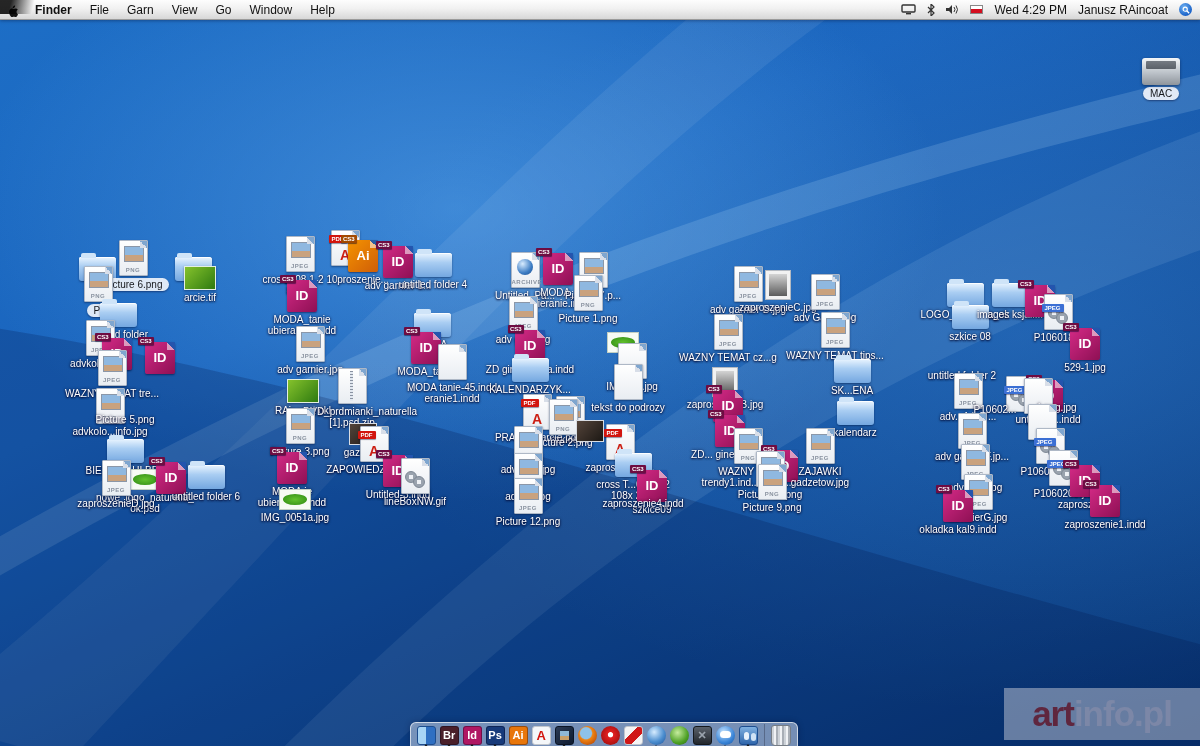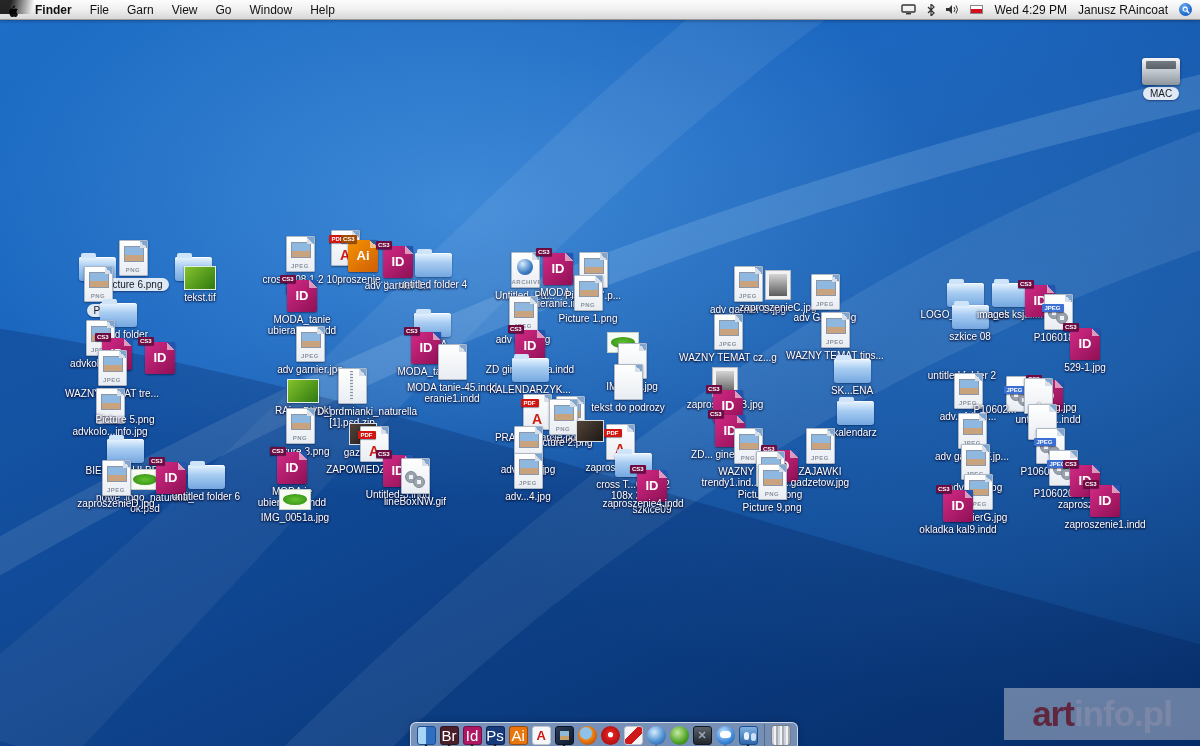--- a/index.html
+++ b/index.html
@@ -96,21 +96,21 @@
     padding:1px 7px;box-shadow:0 1px 2px rgba(0,0,40,.45);white-space:nowrap}
   
   #dock{position:absolute;bottom:0;left:50.3%;transform:translateX(-50%);z-index:30;
     display:flex;align-items:center;gap:4px;padding:3px 6px 2px 6px;height:24px;box-sizing:border-box;
     background:rgba(225,232,244,.5);border:1px solid rgba(255,255,255,.65);border-bottom:none;
     border-radius:6px 6px 0 0;box-shadow:0 0 6px rgba(0,10,40,.3)}
   .dk{width:19px;height:19px;border-radius:3px;position:relative;flex:none;box-sizing:border-box}
   .tri{position:absolute;bottom:-4px;left:50%;margin-left:-3px;width:0;height:0;
     border-left:3px solid transparent;border-right:3px solid transparent;border-bottom:4px solid #1a1a1a}
   .dk-finder{background:linear-gradient(90deg,#a8d4f5 50%,#2f6fc2 50%);border:1px solid #1d4d8f}
-  .dk-letters{display:flex;align-items:center;justify-content:center;color:#fff;font-size:15px;font-weight:normal;
+  .dk-letters{display:flex;align-items:center;justify-content:center;color:#fff;font-size:11px;font-weight:bold;
     border:1px solid rgba(0,0,20,.35)}
   .dk-acrobat{background:#f5f7f9;border:1px solid #c2c6cc;text-align:center}
   .dk-acrobat .aA{color:#d2150e;font-weight:800;font-size:13px;line-height:17px;display:block}
   .dk-preview{background:linear-gradient(135deg,#2a3a55,#0f1b30);border:1px solid #0a1426}
   .dk-preview::after{content:"";position:absolute;inset:4px;background:linear-gradient(180deg,#8fb8d8 55%,#caa06a 55%)}
   .dk-firefox{border-radius:50%;background:radial-gradient(circle at 42% 38%,#8ec2ea 0 34%,#ef8312 42%,#b84a08 85%)}
   .dk-dvd{border-radius:50%;background:radial-gradient(circle at 50% 46%,#ffffff 0 16%,#e02020 22%,#9c0c0c 90%)}
   .dk-stuffit{background:linear-gradient(135deg,#f4f4f4 38%,#d01818 38% 68%,#f4f4f4 68%);border:1px solid #c2c6cc}
   .dk-earth{border-radius:50%;background:radial-gradient(circle at 38% 32%,#d6ecff,#4d8fd0 55%,#1a4f96)}
   .dk-green{border-radius:50%;background:radial-gradient(circle at 40% 35%,#c6ec9e,#4da024 60%,#27660e)}
@@ -185,21 +185,21 @@
           <line x1="6" y1="6" x2="9" y2="9" stroke="#fff" stroke-width="1.6"></line>
         </svg>
     </span>
   </div>
 </div>
 
 <div id="desktop">
     <div class="dicon" style="left: 97px; top: 231px;"><div class="ig ig-folder"></div></div>
     <div class="dicon" style="left: 133px; top: 221px;"><div class="ig ig-page"><div class="ph"></div><span class="ft">PNG</span></div><br><span class="lbl sel">Picture 6.png</span></div>
     <div class="dicon" style="left: 193px; top: 231px;"><div class="ig ig-folder"></div></div>
-    <div class="dicon" style="left: 200px; top: 239px;"><div class="ig ig-thumb"></div><br><span class="lbl">tekst.tif</span></div>
+    <div class="dicon" style="left: 200px; top: 239px;"><div class="ig ig-thumb"></div><br><span class="lbl">arcie.tif</span></div>
     <div class="dicon" style="left: 98px; top: 247px;"><div class="ig ig-page"><div class="ph"></div><span class="ft">PNG</span></div><br><span class="lbl sel">Pi</span></div>
     <div class="dicon" style="left: 118px; top: 277px;"><div class="ig ig-folder"></div><br><span class="lbl">untitled folder</span></div>
     <div class="dicon" style="left: 100px; top: 301px;"><div class="ig ig-page"><div class="ph"></div><span class="ft">JPEG</span></div><br><span class="lbl">advkolorowy.j</span></div>
     <div class="dicon" style="left: 117px; top: 315px;"><div class="ig ig-adobe ig-indd"><span class="cs3">CS3</span>ID</div></div>
     <div class="dicon" style="left: 160px; top: 319px;"><div class="ig ig-adobe ig-indd"><span class="cs3">CS3</span>ID</div></div>
     <div class="dicon" style="left: 112px; top: 331px;"><div class="ig ig-page"><div class="ph"></div><span class="ft">JPEG</span></div><br><span class="lbl">WAZNY TEMAT tre...</span></div>
     <div class="dicon" style="left: 110px; top: 369px;"><div class="ig ig-page"><div class="ph"></div><span class="ft">PNG</span></div><br><span class="lbl">advkolo...info.jpg</span></div>
     <div class="dicon" style="left: 125px; top: 393px;"><br><span class="lbl">Picture 5.png</span></div>
     <div class="dicon" style="left: 125px; top: 413px;"><div class="ig ig-folder"></div><br><span class="lbl">BIELIZNA HI BEZ</span></div>
     <div class="dicon" style="left: 145px; top: 440px;"><div class="ig ig-thumb2"></div><br><span class="lbl">nowe_logo_naturella_ ok.psd</span></div>
@@ -235,20 +235,21 @@
     <div class="dicon" style="left: 632px; top: 324px;"><div class="ig ig-page"></div><br><span class="lbl">IMG_0...jpg</span></div>
     <div class="dicon" style="left: 628px; top: 345px;"><div class="ig ig-page"></div><br><span class="lbl">tekst do podrozy</span></div>
     <div class="dicon" style="left: 530px; top: 332px;"><div class="ig ig-folder"></div><br><span class="lbl">KALENDARZYK...</span></div>
     <div class="dicon" style="left: 570px; top: 377px;"><div class="ig ig-page"><div class="ph"></div><span class="ft">PNG</span></div><br><span class="lbl">szkice10</span></div>
     <div class="dicon" style="left: 537px; top: 375px;"><div class="ig ig-page"><span class="band band-red">PDF</span><span class="acro">A</span></div><br><span class="lbl">PRAWO...arcie.pdf</span></div>
     <div class="dicon" style="left: 563px; top: 380px;"><div class="ig ig-page"><div class="ph"></div><span class="ft">PNG</span></div><br><span class="lbl">Picture 2.png</span></div>
     <div class="dicon" style="left: 590px; top: 392px;"><div class="ig ig-thumbdark"></div></div>
     <div class="dicon" style="left: 620px; top: 405px;"><div class="ig ig-page"><span class="band band-red">PDF</span><span class="acro">A</span></div><br><span class="lbl">zaproszenieA...</span></div>
     <div class="dicon" style="left: 528px; top: 407px;"><div class="ig ig-page"><div class="ph"></div><span class="ft">JPEG</span></div><br><span class="lbl">adv d...e.jpg</span></div>
     <div class="dicon" style="left: 528px; top: 434px;"><div class="ig ig-page"><div class="ph"></div><span class="ft">JPEG</span></div><br><span class="lbl">adv...4.jpg</span></div>
+    <div class="dicon" style="left: 528px; top: 459px;"><div class="ig ig-page"><div class="ph"></div><span class="ft">JPEG</span></div><br><span class="lbl">Picture 12.png</span></div>
     <div class="dicon" style="left: 633px; top: 427px;"><div class="ig ig-folder"></div><br><span class="lbl">cross T...008 1-2 108x 20...</span></div>
     <div class="dicon" style="left: 652px; top: 447px;"><div class="ig ig-adobe ig-indd"><span class="cs3">CS3</span>ID</div><br><span class="lbl">szkice09</span></div>
     <div class="dicon" style="left: 643px; top: 477px;"><br><span class="lbl">zaproszenie4.indd</span></div>
     <div class="dicon" style="left: 748px; top: 247px;"><div class="ig ig-page"><div class="ph"></div><span class="ft">JPEG</span></div><br><span class="lbl">adv garnier D.jpg</span></div>
     <div class="dicon" style="left: 778px; top: 248px;"><div class="ig ig-thumbbw"></div><br><span class="lbl">zaproszenieC.jpg</span></div>
     <div class="dicon" style="left: 825px; top: 255px;"><div class="ig ig-page"><div class="ph"></div><span class="ft">JPEG</span></div><br><span class="lbl">adv Garn...jpg</span></div>
     <div class="dicon" style="left: 728px; top: 295px;"><div class="ig ig-page"><div class="ph"></div><span class="ft">JPEG</span></div><br><span class="lbl">WAZNY TEMAT cz...g</span></div>
     <div class="dicon" style="left: 835px; top: 293px;"><div class="ig ig-page"><div class="ph"></div><span class="ft">JPEG</span></div><br><span class="lbl">WAZNY TEMAT tips...</span></div>
     <div class="dicon" style="left: 852px; top: 333px;"><div class="ig ig-folder"></div><br><span class="lbl">SK...ENA</span></div>
     <div class="dicon" style="left: 725px; top: 345px;"><div class="ig ig-thumbbw"></div><br><span class="lbl">zaproszenieB.jpg</span></div>

